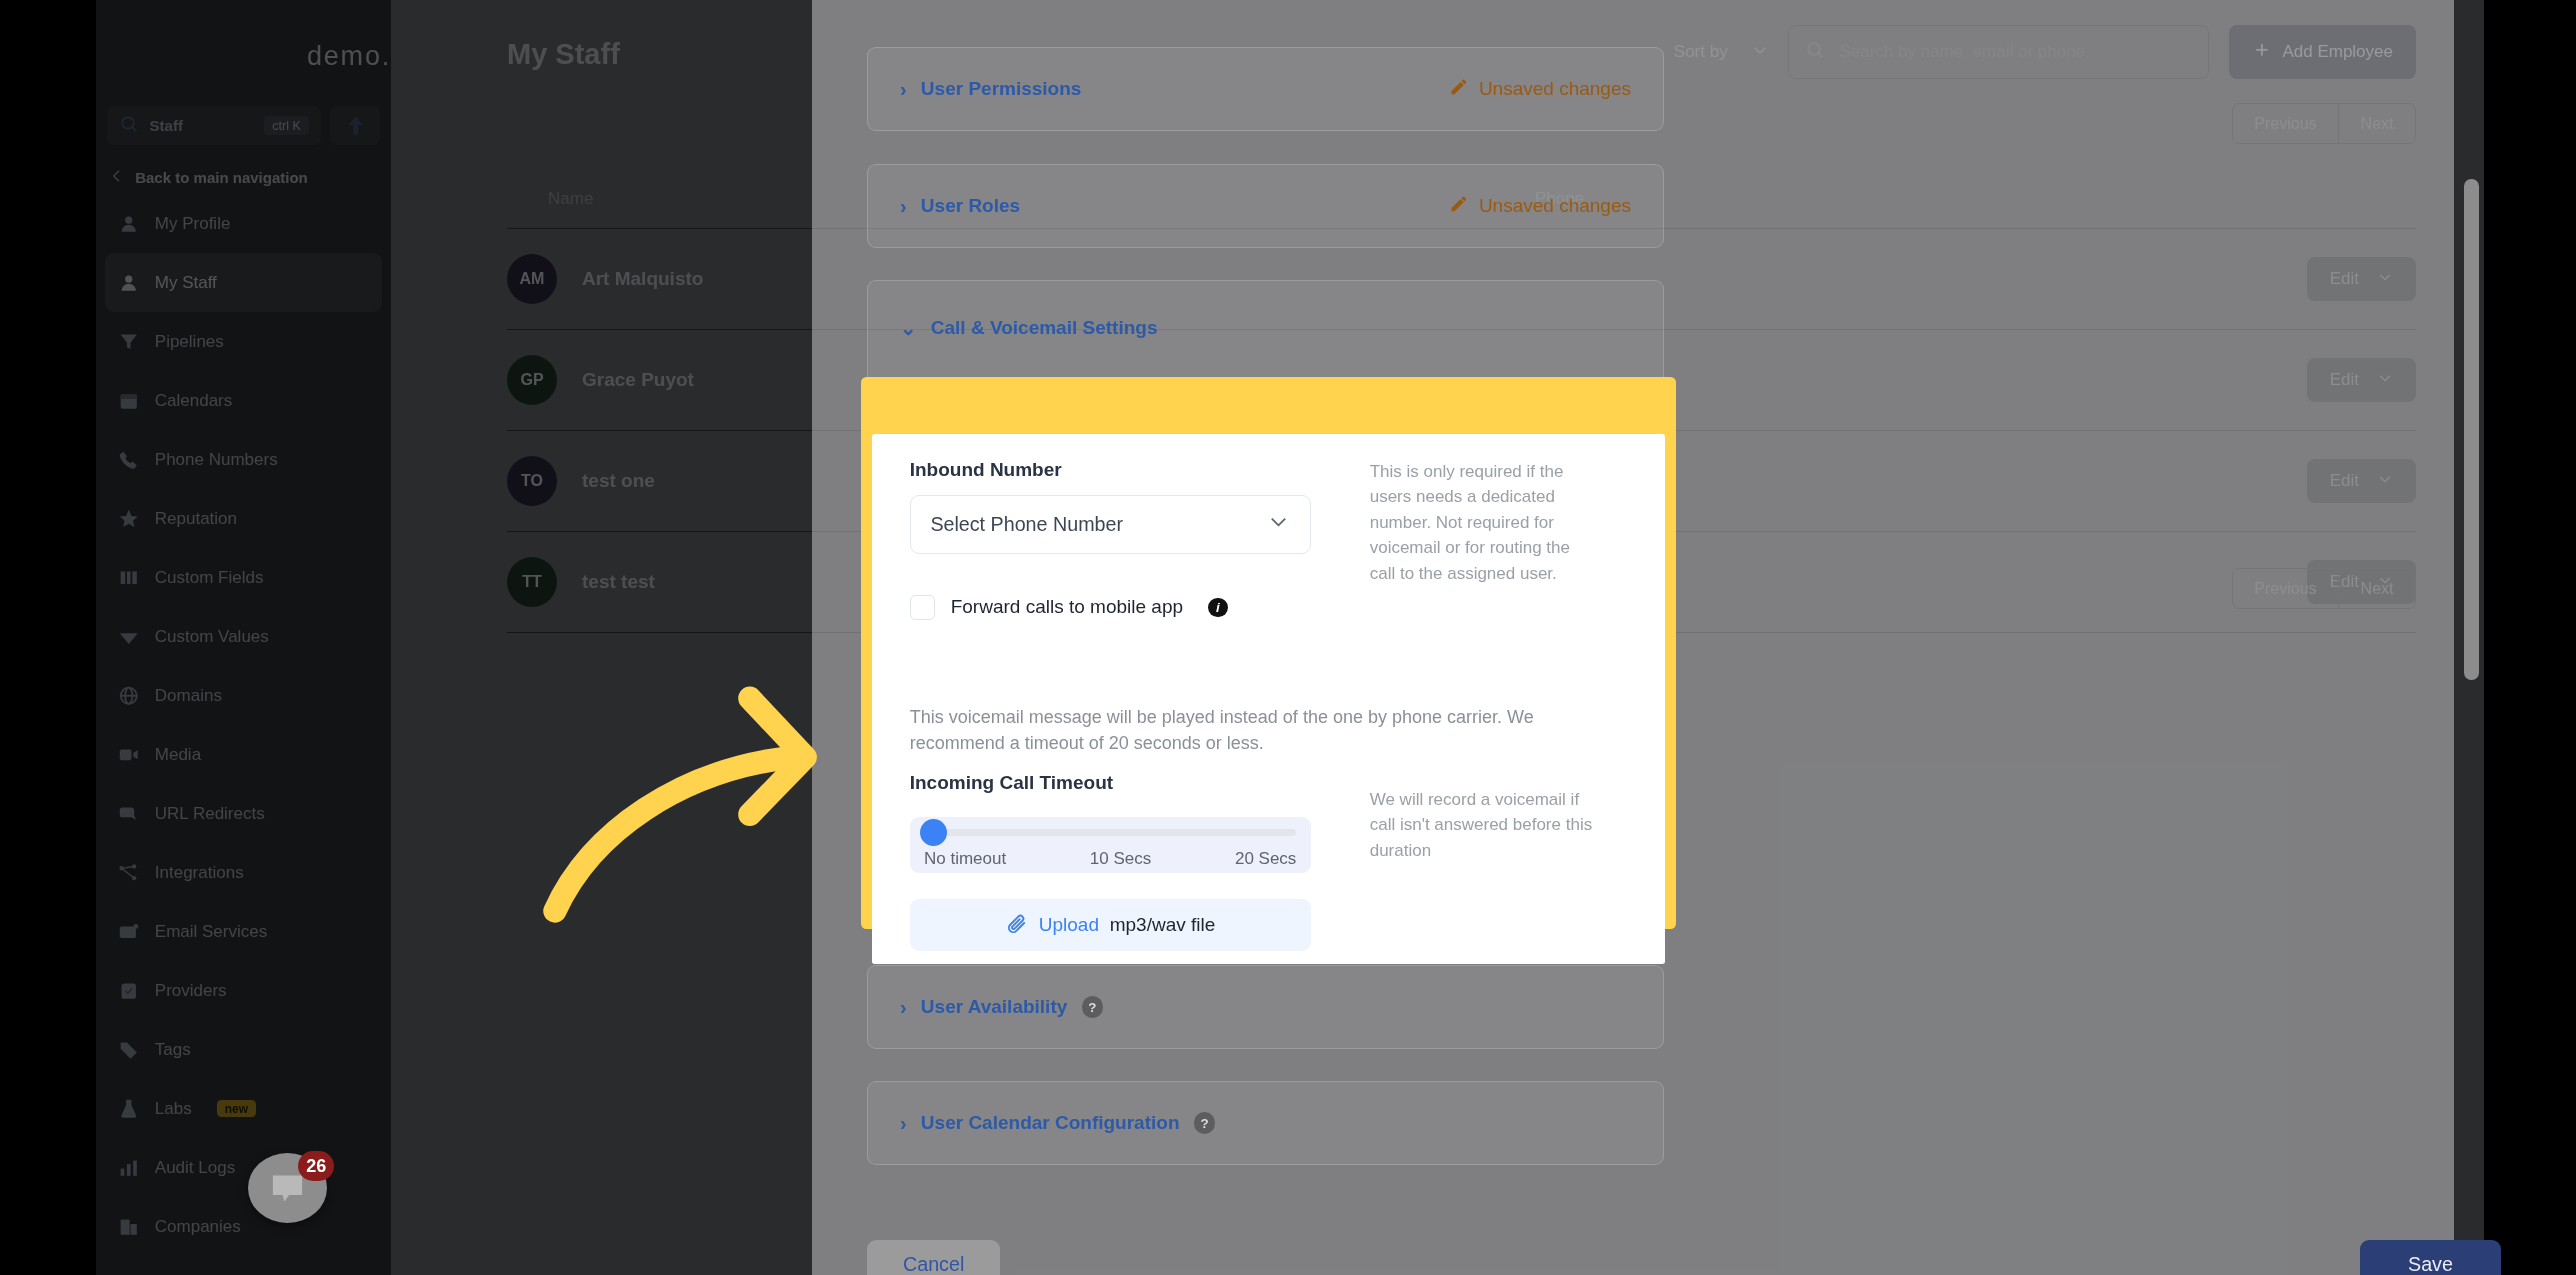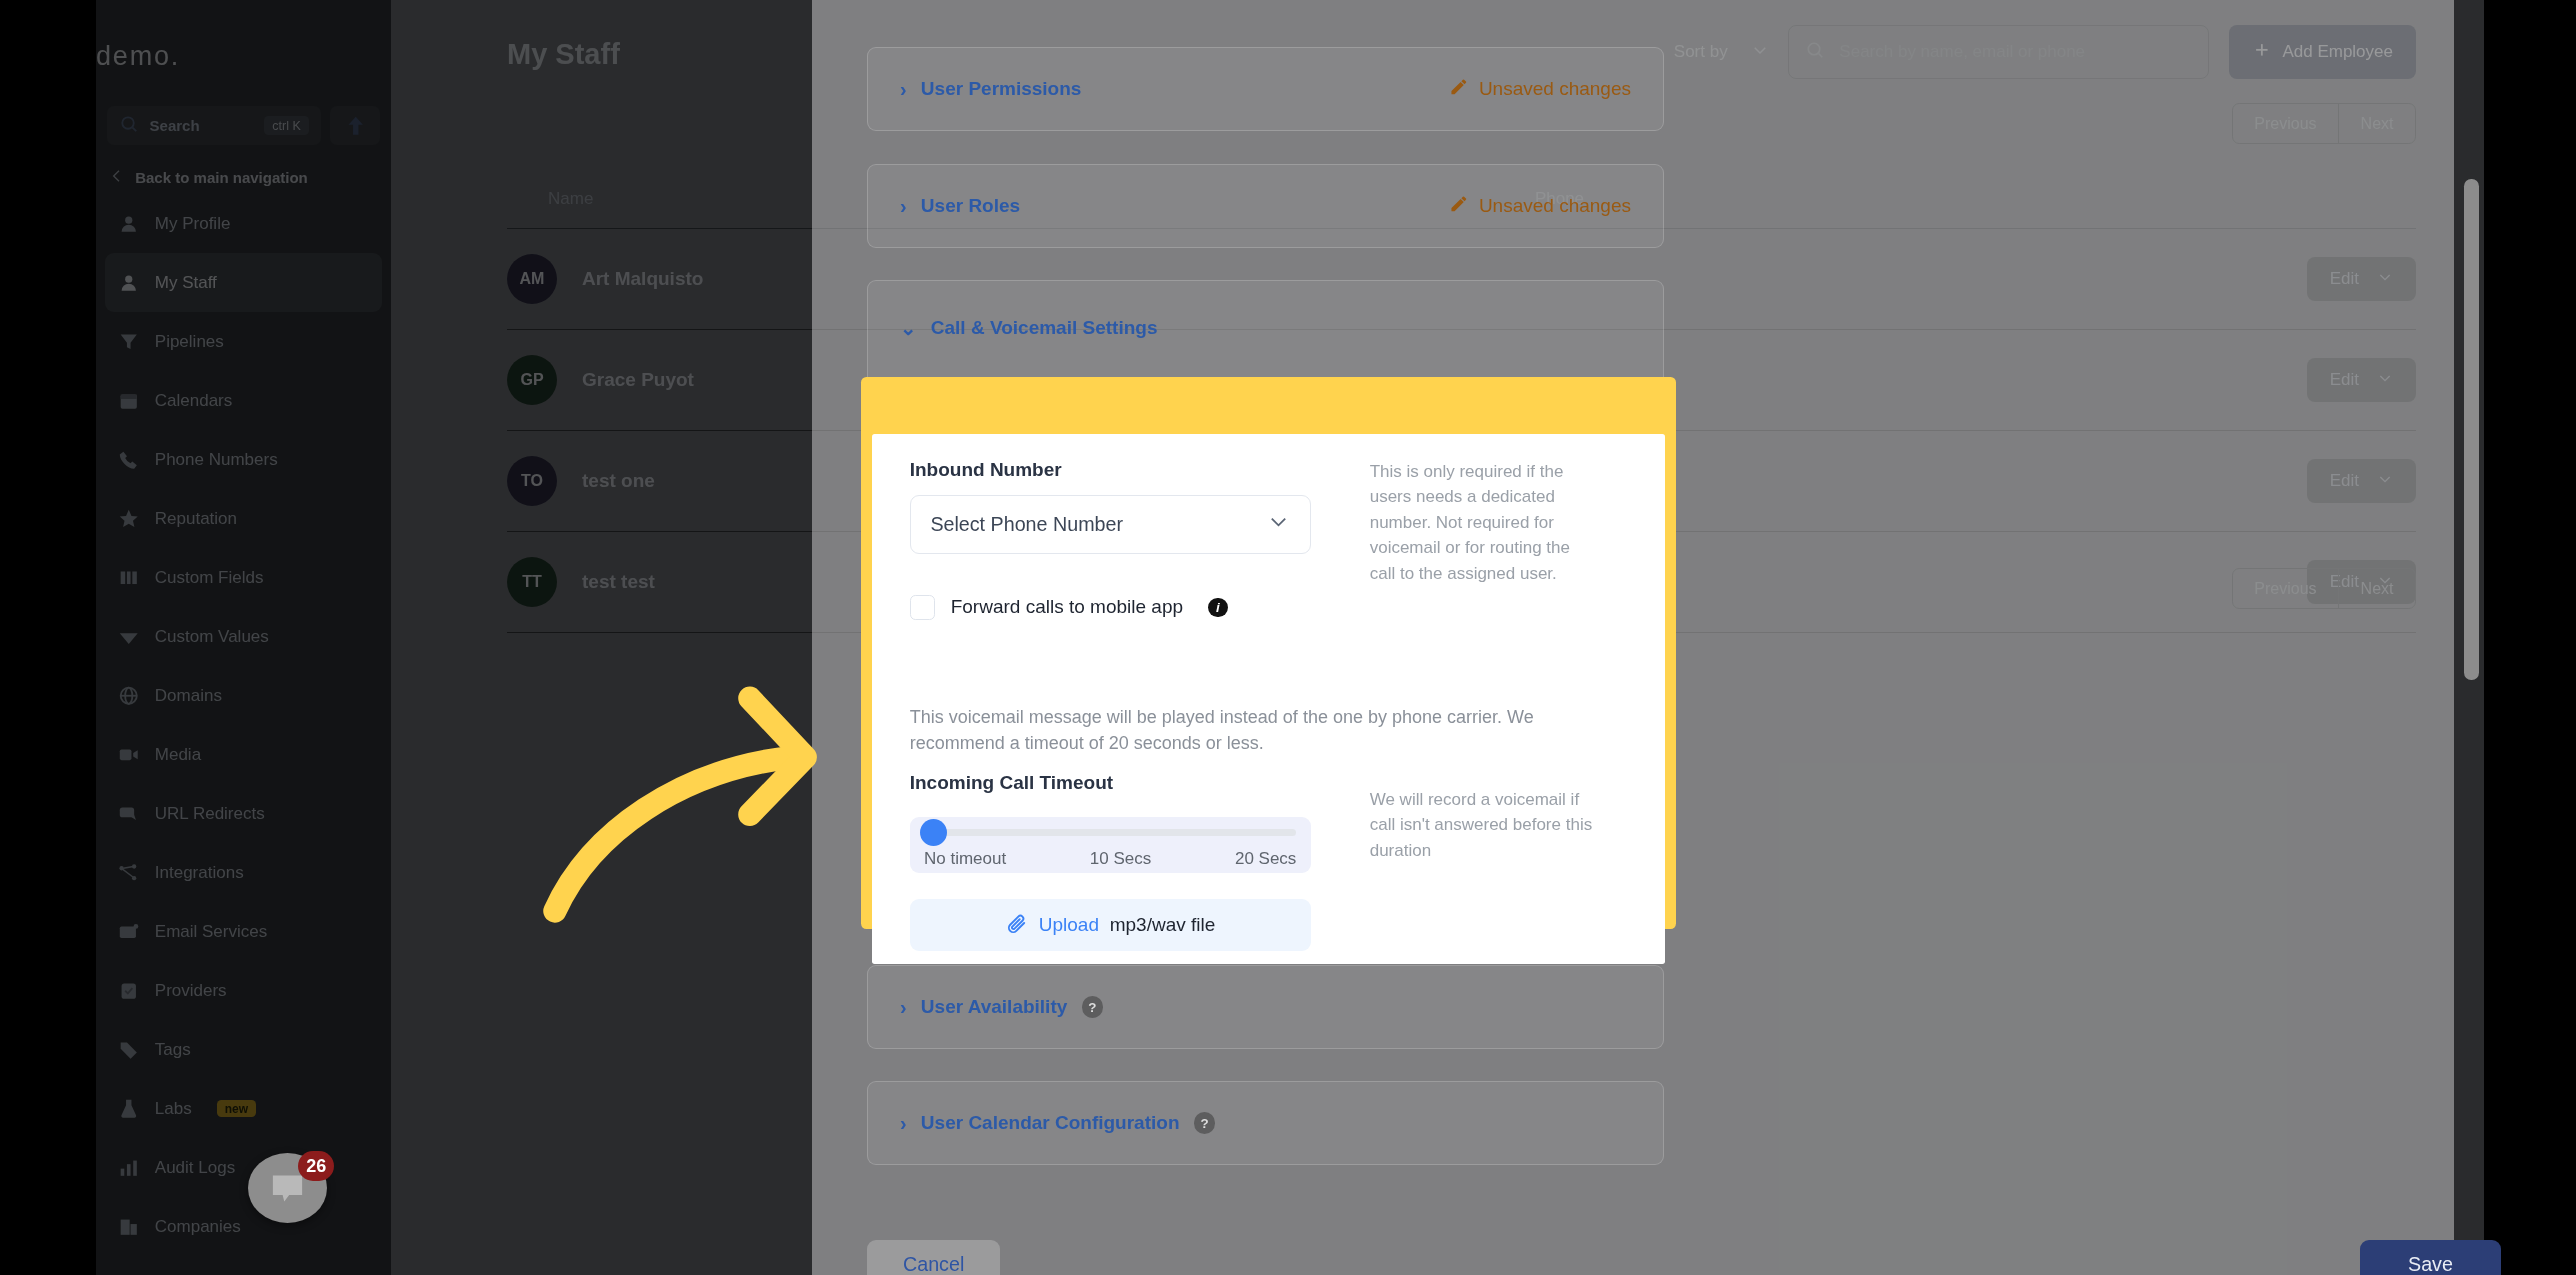--- a/index.html
+++ b/index.html
@@ -17,21 +17,21 @@
     background: #2a2b2d; overflow: hidden;
   }
   .dim { filter: brightness(0.36); }
 
   
   .sidebar {
     position: absolute; left: 0; top: 0; width: 295px; height: 1275px;
     background: #33363a;
   }
   .logo {
-    text-align: left; margin-top: 41px;
+    text-align: right; margin-top: 41px;
     font-size: 27px; letter-spacing: 1.8px; color: #d9dce0; font-weight: 400;
   }
   .searchrow { display: flex; gap: 9px; padding: 0 10.7px; margin-top: 34px; }
   .searchbox {
     flex: 1; height: 39px; background: #3c4046; border-radius: 7.2px;
     display: flex; align-items: center; padding: 0 12.5px; gap: 10.7px;
   }
   .searchbox .lbl { color: #aab3c0; font-size: 15px; font-weight: 600; flex: 1; }
   .kbd {
     background: #4b5158; color: #c6ccd4; font-size: 12.5px;
@@ -228,21 +228,21 @@
       <div class="logo">demo.</div>
 
       <div class="searchrow">
         <div class="searchbox">
           <span>
             <svg width="19.7" height="19.7" viewBox="0 0 24 24" fill="none" stroke="#5a6a86" stroke-width="2.2">
               <circle cx="11" cy="11" r="7"></circle>
                 <line x1="16.5" y1="16.5" x2="21" y2="21"></line>
             </svg>
           </span>
-          <span class="lbl">Search</span>
+          <span class="lbl">Staff</span>
           <span class="kbd">ctrl K</span>
         </div>
         <div class="fbtn">
           <svg width="21.5" height="21.5" viewBox="0 0 24 24" fill="#4a5b7d">
               <path d="M12 2l8 9h-5v11h-6V11H4z"></path>
             </svg>
         </div>
       </div>
 
       <div class="backnav">

